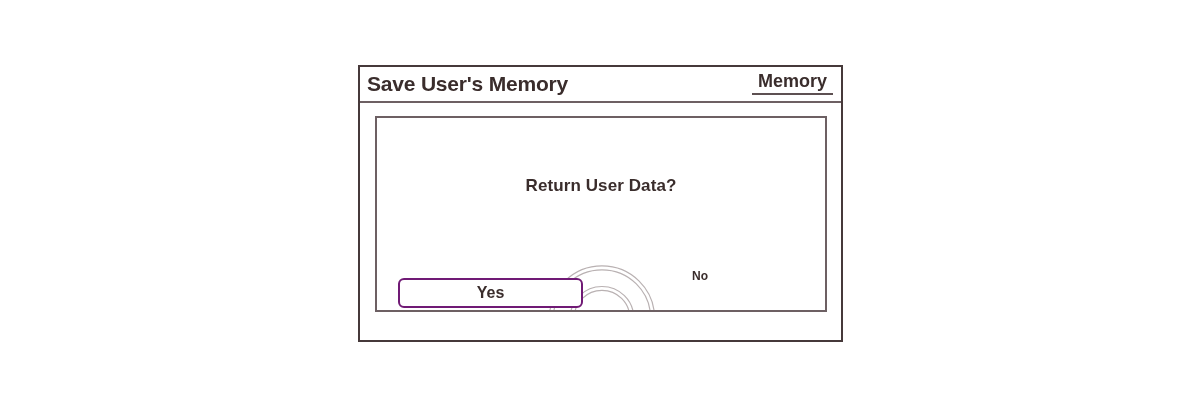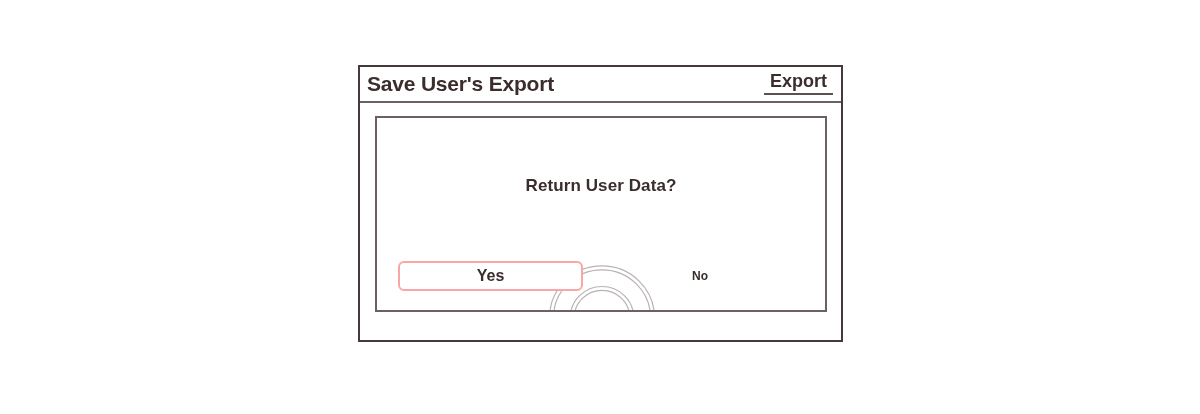--- a/index.html
+++ b/index.html
@@ -102,25 +102,25 @@
   #choice-row {
     position: absolute;
     left: 0;
     right: 0;
     top: 143px;
     height: 32px;
   }
   #yes-button {
     position: absolute;
     left: 21px;
-    top: 0;
+    top: 17px;
     width: 185px;
     height: 30px;
     box-sizing: border-box;
-    border: 2px solid #fca5a5;
+    border: 2px solid #701a75;
     border-radius: 6px;
     background: #ffffff;
     display: flex;
     align-items: center;
     justify-content: center;
     cursor: pointer;
   }
   #yes-label {
     font-size: 16px;
     font-weight: bold;
@@ -142,22 +142,22 @@
     font-weight: bold;
     color: #3a2d2c;
   }
 </style>
 </head>
 <body>
 
 <div id="device-frame">
 
   <div id="title-bar">
-    <div id="page-title">Save User's Export</div>
-    <div id="return-button">Export</div>
+    <div id="page-title">Save User's Memory</div>
+    <div id="return-button">Memory</div>
   </div>
 
   <div id="content-panel">
 
     <svg id="decor-arcs" viewBox="0 0 452 196" preserveAspectRatio="none">
       <g fill="none" stroke="#b9b1b2" stroke-width="1.2">
         <circle cx="227" cy="204" r="53"></circle>
         <circle cx="227" cy="204" r="49"></circle>
         <circle cx="227" cy="204" r="32"></circle>
         <circle cx="227" cy="204" r="28"></circle>

